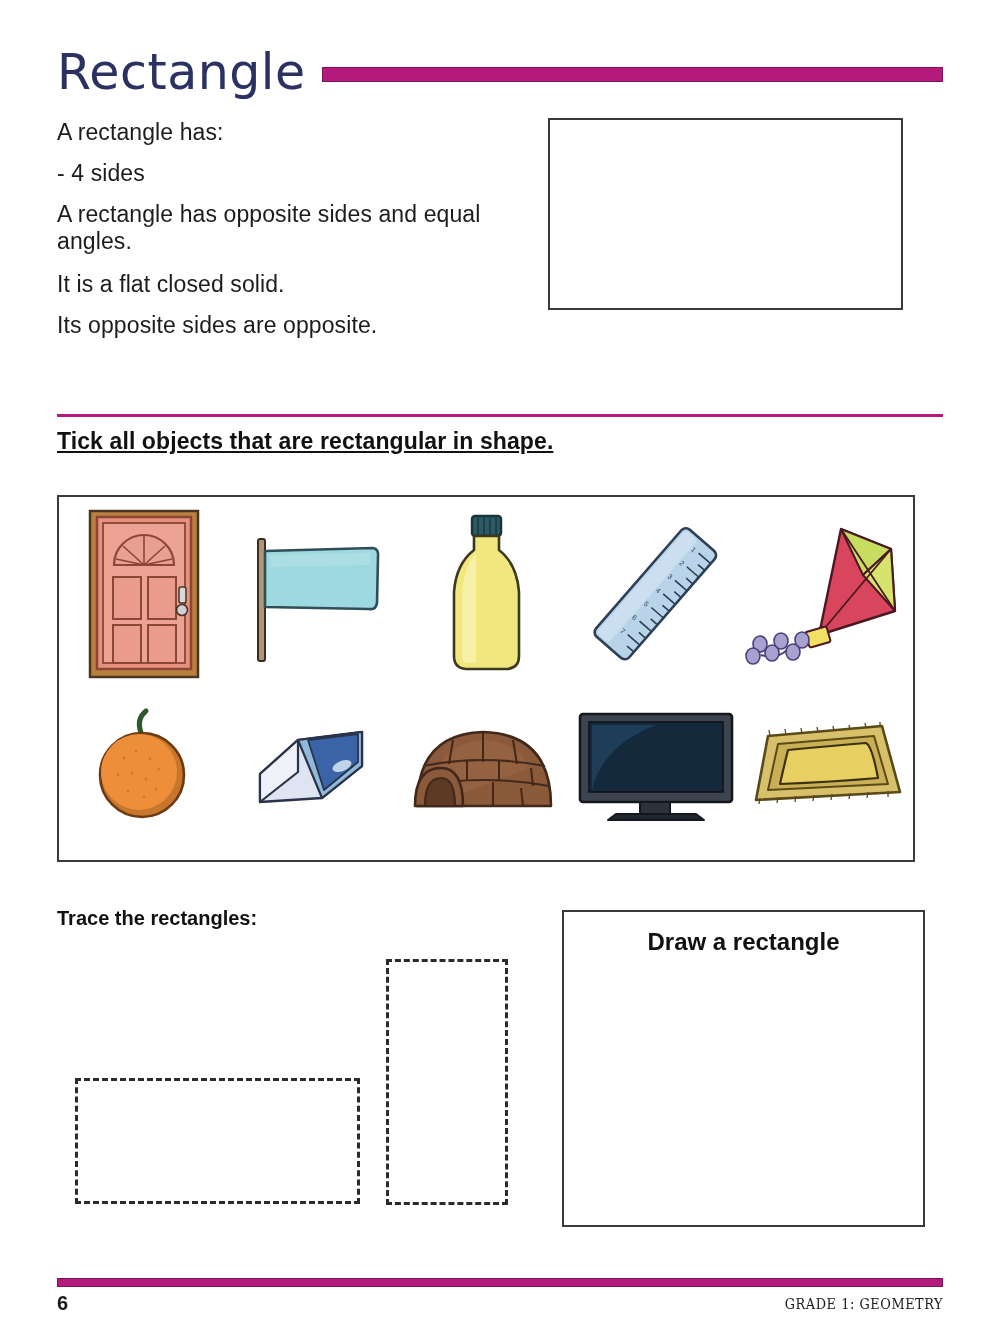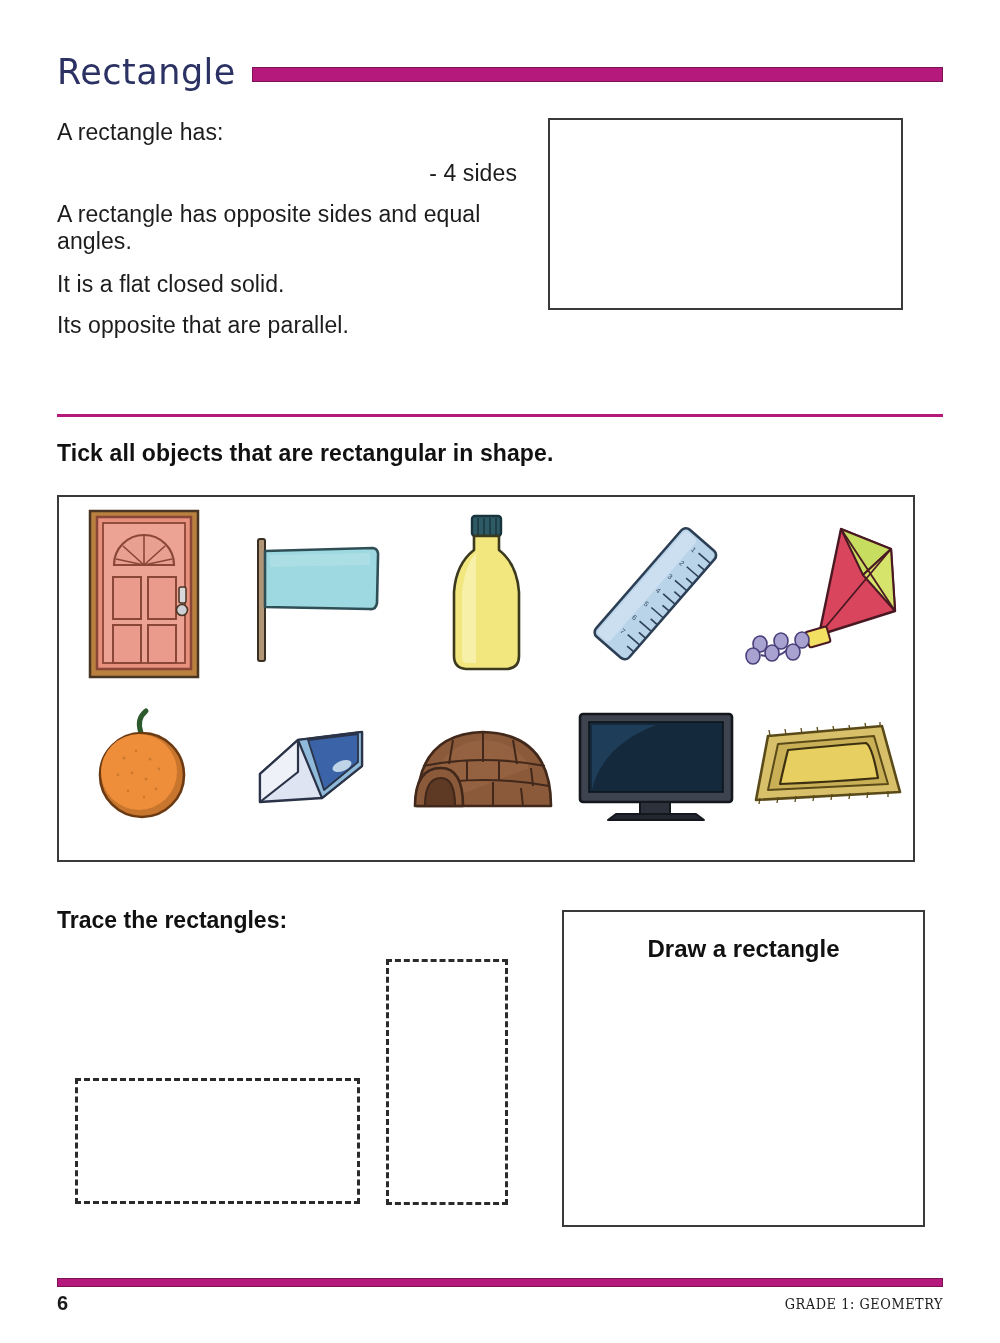--- a/index.html
+++ b/index.html
@@ -24,21 +24,21 @@
     position: absolute;
     left: 57px;
     top: 48px;
     width: 886px;
     height: 52px;
     display: flex;
     align-items: center;
   }
   #page-title {
     font-family: "DejaVu Sans", sans-serif;
-    font-size: 35px;
+    font-size: 49px;
     font-weight: 400;
     letter-spacing: 0.5px;
     color: #2b3162;
     white-space: nowrap;
     line-height: 1;
     padding-bottom: 4px;
   }
   #title-rule {
     flex: 1;
     height: 15px;
@@ -56,21 +56,21 @@
     width: 460px;
   }
   .intro-line {
     font-size: 23px;
     line-height: 1.0;
     color: #1c1c1c;
     margin-bottom: 18px;
     letter-spacing: 0.1px;
     margin-top: 11px;
   }
-  .intro-line.tight { margin-bottom: 16px; text-align: right; }
+  .intro-line.tight { margin-bottom: 16px; }
   .intro-line.wrapline { line-height: 1.18; }
 
   
   #shape-box {
     position: absolute;
     left: 548px;
     top: 118px;
     width: 355px;
     height: 192px;
     border: 2px solid #3a3a3a;
@@ -85,25 +85,26 @@
     top: 414px;
     width: 886px;
     height: 3px;
     background: #b4197b;
   }
 
   
   #tick-instruction {
     position: absolute;
     left: 57px;
-    top: 440px;
+    top: 428px;
     font-size: 23px;
     font-weight: bold;
     color: #111111;
     letter-spacing: 0.1px;
+    text-decoration: underline;
   }
 
   
   #objects-box {
     position: absolute;
     left: 57px;
     top: 495px;
     width: 858px;
     height: 367px;
     border: 2px solid #3a3a3a;
@@ -125,21 +126,21 @@
     display: flex;
     align-items: center;
     justify-content: center;
   }
 
   
   #trace-label {
     position: absolute;
     left: 57px;
     top: 907px;
-    font-size: 23px;
+    font-size: 20px;
     font-weight: bold;
     color: #111111;
   }
   .dashed-rect {
     position: absolute;
     border: 3px dashed #2b2b2b;
     box-sizing: border-box;
     background: transparent;
   }
   #trace-rect-wide {
@@ -160,21 +161,21 @@
     position: absolute;
     left: 562px;
     top: 910px;
     width: 363px;
     height: 317px;
     border: 2px solid #3a3a3a;
     box-sizing: border-box;
     background: #ffffff;
   }
   #draw-box-label {
-    margin-top: 23px;
+    margin-top: 16px;
     text-align: center;
     font-size: 24px;
     font-weight: bold;
     color: #111111;
   }
 
   
   #footer-rule {
     position: absolute;
     left: 57px;
@@ -213,21 +214,21 @@
   <div id="header">
     <div id="page-title">Rectangle</div>
     <div id="title-rule"></div>
   </div>
 
   <div id="intro">
     <div class="intro-line">A rectangle has:</div>
     <div class="intro-line tight">- 4 sides</div>
     <div class="intro-line wrapline">A rectangle has opposite sides and equal angles.</div>
     <div class="intro-line">It is a flat closed solid.</div>
-    <div class="intro-line">Its opposite that are parallel.</div>
+    <div class="intro-line">Its opposite sides are opposite.</div>
   </div>
 
   <div id="shape-box"></div>
 
   <div id="divider-1"></div>
 
   <div id="tick-instruction">Tick all objects that are rectangular in shape.</div>
 
   <div id="objects-box">
 

